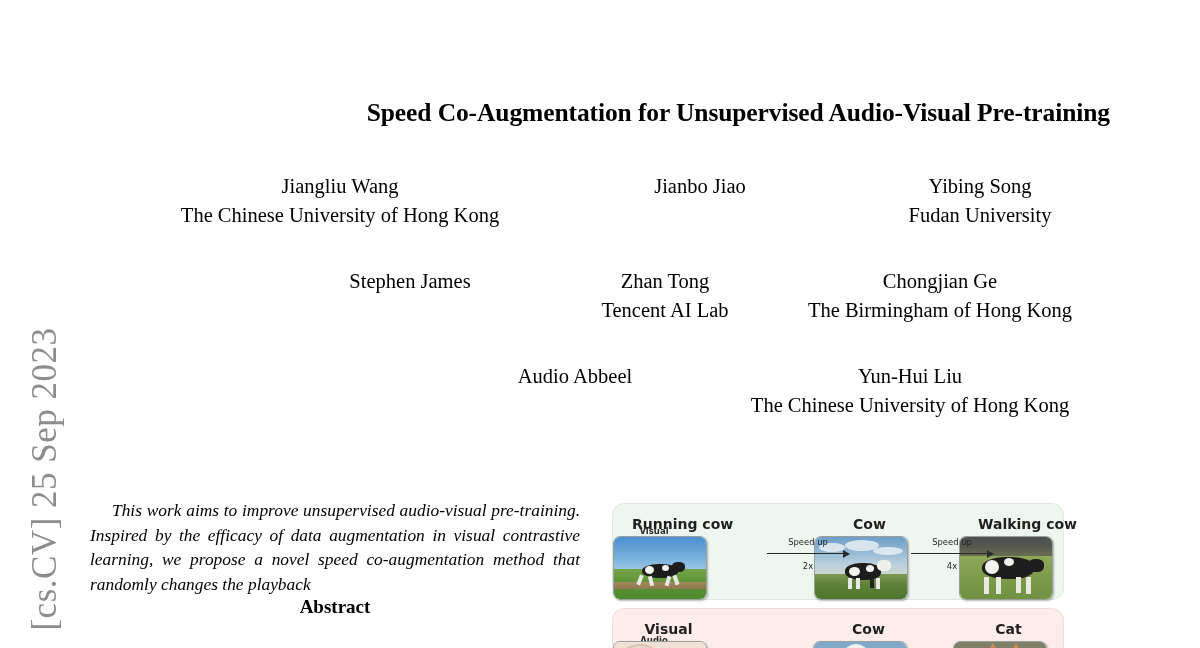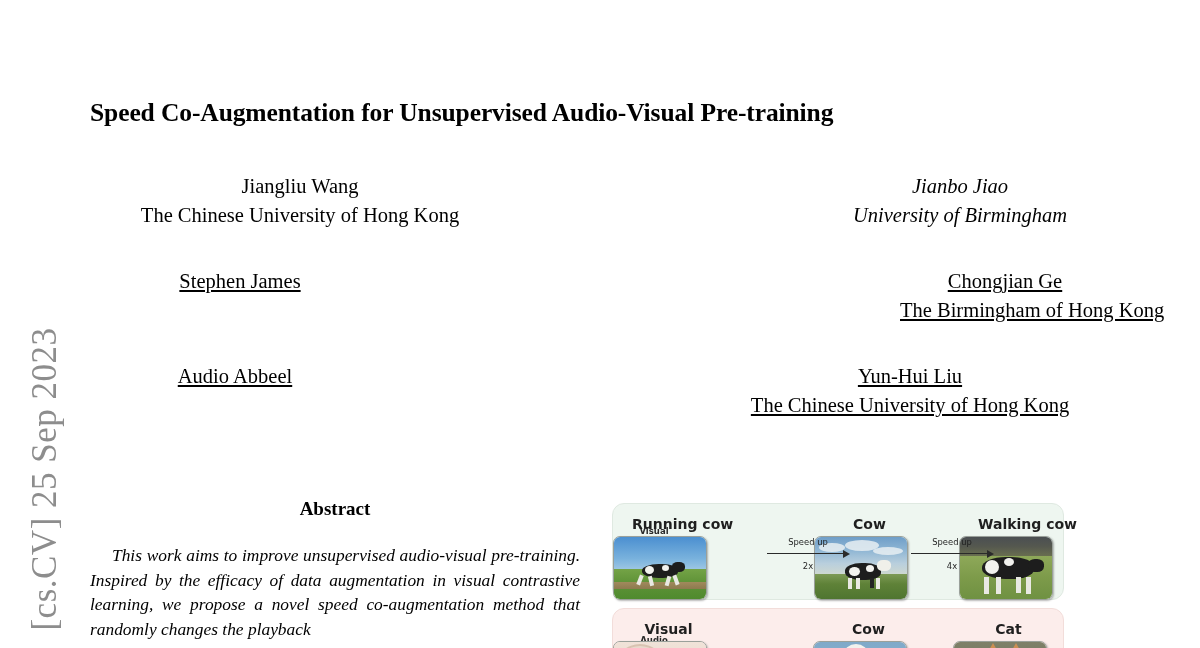--- a/index.html
+++ b/index.html
@@ -37,57 +37,57 @@
     color: #8d8d8d;
     margin-top: 155px;
   }
 
   
   #paper-title {
     position: absolute;
     left: 90px;
     top: 98px;
     width: 1020px;
-    text-align: left;
+    text-align: right;
     font-family: "Liberation Serif", serif;
     font-weight: bold;
     font-size: 25.5px;
     letter-spacing: -0.1px;
     color: #000;
   }
 
   
   #authors {
     position: absolute;
     left: 90px;
     top: 172px;
     width: 1020px;
   }
   .author-row {
     display: flex;
-    justify-content: space-between;
+    justify-content: flex-end;
     margin-bottom: 0px;
   }
-  .author-row + .author-row { margin-top: 37px; text-decoration: underline; }
+  .author-row + .author-row { margin-top: 37px; }
   .author-block {
     text-align: center;
     font-size: 20.5px;
     line-height: 29px;
   }
   .author-name { white-space: nowrap; }
   .author-affil { white-space: nowrap; }
 
   
   #author-row-0 .author-block:nth-child(1) { width: 420px; }
-  #author-row-0 .author-block:nth-child(2) { width: 300px; font-style: italic; }
+  #author-row-0 .author-block:nth-child(2) { width: 300px; }
   #author-row-0 .author-block:nth-child(3) { width: 260px; }
 
   #author-row-1 .author-block:nth-child(1) { width: 300px; }
   #author-row-1 .author-block:nth-child(2) { width: 210px; }
-  #author-row-1 .author-block:nth-child(3) { width: 340px; margin-top: 44px; }
+  #author-row-1 .author-block:nth-child(3) { width: 340px; }
 
   #author-row-2 { padding-left: 10px; }
   #author-row-2 .author-block:nth-child(1) { width: 270px; }
   #author-row-2 .author-block:nth-child(2) { width: 400px; }
 
   
   #abstract-section {
     position: absolute;
     left: 90px;
     top: 498px;
@@ -280,49 +280,56 @@
 
 <div id="authors">
 
   <div class="author-row" id="author-row-0">
     <div class="author-block">
       <div class="author-name">Jiangliu Wang</div>
       <div class="author-affil">The Chinese University of Hong Kong</div>
     </div>
     <div class="author-block">
       <div class="author-name">Jianbo Jiao</div>
-      <div class="author-affil">University of Birmingham</div>
+    </div>
+    <div class="author-block">
+      <div class="author-name">Yibing Song</div>
+      <div class="author-affil">Fudan University</div>
     </div>
   </div>
 
   <div class="author-row" id="author-row-1">
     <div class="author-block">
       <div class="author-name">Stephen James</div>
+    </div>
+    <div class="author-block">
+      <div class="author-name">Zhan Tong</div>
+      <div class="author-affil">Tencent AI Lab</div>
     </div>
     <div class="author-block">
       <div class="author-name">Chongjian Ge</div>
       <div class="author-affil">The Birmingham of Hong Kong</div>
     </div>
   </div>
 
   <div class="author-row" id="author-row-2">
     <div class="author-block">
       <div class="author-name">Audio Abbeel</div>
     </div>
     <div class="author-block">
       <div class="author-name">Yun-Hui Liu</div>
       <div class="author-affil">The Chinese University of Hong Kong</div>
     </div>
   </div>
 
 </div>
 
 <div id="abstract-section">
+  <div id="abstract-body">This work aims to improve unsupervised audio-visual pre-training. Inspired by the efficacy of data augmentation in visual contrastive learning, we propose a novel speed co-augmentation method that randomly changes the playback</div>
   <div id="abstract-heading">Abstract</div>
-  <div id="abstract-body">This work aims to improve unsupervised audio-visual pre-training. Inspired by the efficacy of data augmentation in visual contrastive learning, we propose a novel speed co-augmentation method that randomly changes the playback</div>
 </div>
 
 <div id="figure">
 
   <div class="fig-panel" id="visual-panel">
     <div class="modality-label">Visual</div>
 
     <svg class="eye-icon" viewBox="0 0 44 26">
       <path d="M4 13 C11 4, 33 4, 40 13 C33 22, 11 22, 4 13 Z" fill="none" stroke="#1b1b1b" stroke-width="2.1"></path>
       <circle cx="22" cy="13" r="6.2" fill="none" stroke="#1b1b1b" stroke-width="2.1"></circle>

